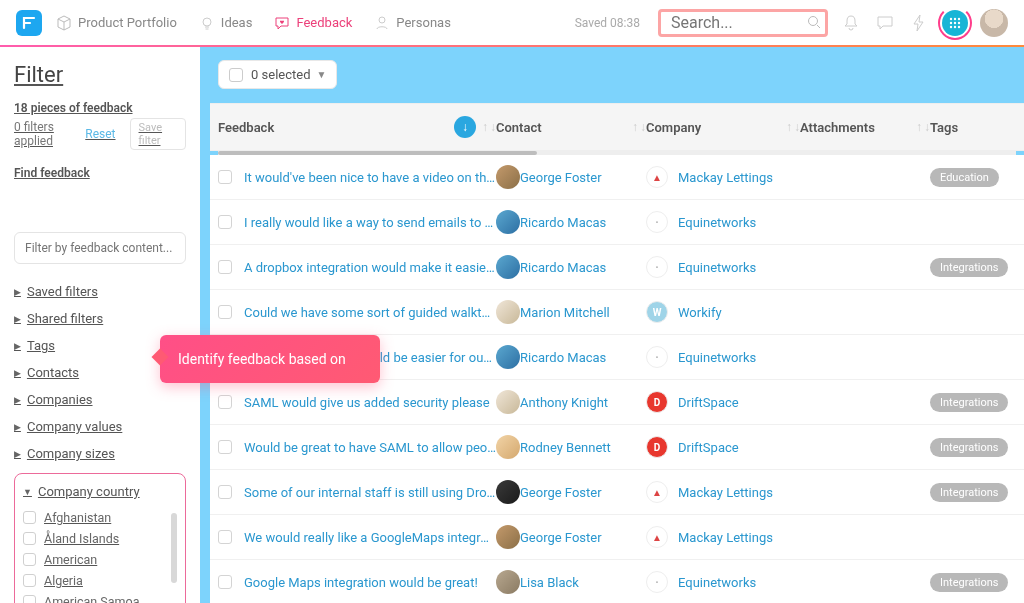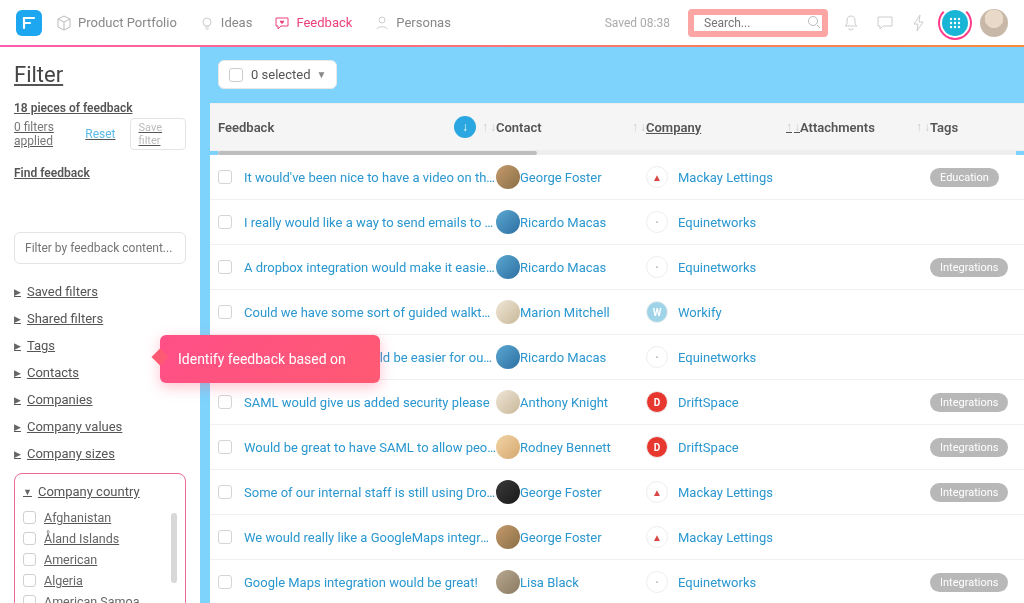--- a/index.html
+++ b/index.html
@@ -8,21 +8,21 @@
 
 .topnav { height: 46px; display: flex; align-items: center; padding: 0 16px; border-bottom: 1px solid #f2f2f2; position: relative; }
 .topnav::after { content:""; position:absolute; left:0; right:0; bottom:-2px; height:2px; background:linear-gradient(90deg,#ff5cad 0%,#ff8a3c 100%); }
 .logo { width: 26px; height: 26px; background:#1da7f0; border-radius:6px; margin-right:14px; display:flex; align-items:center; justify-content:center; color:#fff; font-weight:bold; }
 .nav-item { display:flex; align-items:center; margin-right:22px; color:#888; font-size:13px; cursor:pointer; }
 .nav-item svg,.nav-item .nicon { margin-right:6px; }
 .nav-item.active { color:#ec407a; }
 .nav-right { margin-left:auto; display:flex; align-items:center; gap:12px; }
 .saved { color:#aaa; font-size:12px; margin-right:6px;}
 .search { position:relative; }
-.search input { width:140px; height:28px; border:6px solid #fca5a5; border-radius:4px; padding:0 28px 0 10px; font-size:12px; color:#888; }
+.search input { width:170px; height:28px; border:3px solid #fca5a5; border-radius:4px; padding:0 28px 0 10px; font-size:16px; color:#888; }
 .search .sicon { position:absolute; right:6px; top:5px; color:#bbb; }
 .icon-btn { width:22px; height:22px; color:#bbb; display:flex; align-items:center; justify-content:center; cursor:pointer;}
 .apps { width:26px; height:26px; border-radius:50%; background:#18b5d6; color:#fff; display:flex; align-items:center; justify-content:center; cursor:pointer; position:relative;}
 .apps::after{ content:""; position:absolute; inset:-4px; border:2px solid #ff3d8b; border-top-color:transparent; border-radius:50%;}
 .avatar-img { width:28px; height:28px; border-radius:50%; background:#ddd; background:radial-gradient(circle at 50% 35%, #e8d9c9 40%, #c8b8a8 41%);}
 
 
 .layout { display:flex; height: calc(603px - 46px); }
 
 
@@ -50,21 +50,21 @@
 
 
 .main { flex:1; background:#7dd3fc; padding:14px 0 0 10px; overflow:hidden;}
 .selbar { background:#fff; border:1px solid #e8e8e8; border-radius:6px; display:inline-flex; align-items:center; padding:6px 10px; margin:0 0 14px 8px;}
 .selbar .cb { width:14px; height:14px; border:1px solid #ccc; border-radius:3px; margin-right:8px;}
 .selbar .dd { margin-left:6px; color:#888; font-size:10px;}
 
 .thead { display:flex; align-items:center; padding: 12px 8px; background:#f5f5f5; border-top:1px solid #eee; border-bottom:1px solid #eee; color:#555; font-weight:600; font-size:13px;}
 .col-fb { flex: 0 0 278px; display:flex; align-items:center;}
 .col-ct { flex: 0 0 150px; display:flex; align-items:center; justify-content:space-between;}
-.col-cp { flex: 0 0 154px; display:flex; align-items:flex-start; justify-content:space-between;text-decoration:underline;}
+.col-cp { flex: 0 0 154px; display:flex; align-items:flex-start; justify-content:space-between;}
 .col-at { flex: 0 0 130px; display:flex; align-items:center; justify-content:space-between;}
 .col-tg { flex: 0 0 60px;}
 .sort { display:flex; gap:2px;}
 .sort span{ color:#ccc; font-size:12px;}
 .sortbtn { width:22px; height:22px; border-radius:50%; background:#2aa7e0; color:#fff; display:flex; align-items:center; justify-content:center; font-size:12px; margin-left:auto; margin-right:6px;}
 .hbar { height:4px; background:#eee; margin:0 8px 0 8px; position:relative;}
 .hbar::before{ content:""; position:absolute; left:0; top:0; height:100%; width:40%; background:#bdbdbd; border-radius:2px;}
 
 .rows { }
 .row { display:flex; align-items:center; padding:10px 8px; border-bottom:1px solid #f0f0f0; background:#fff;}

